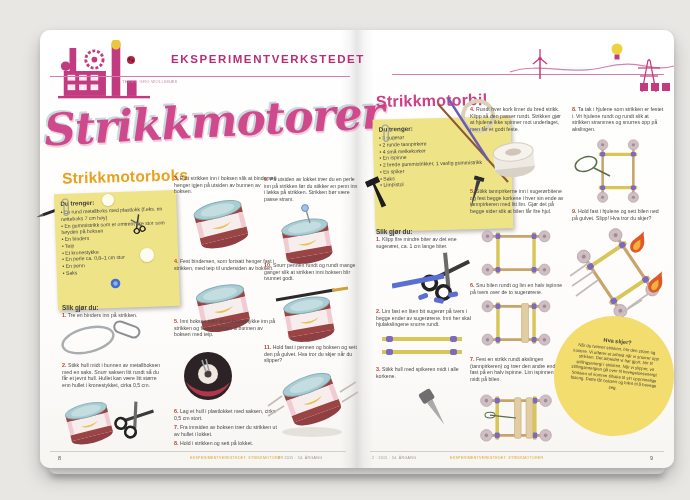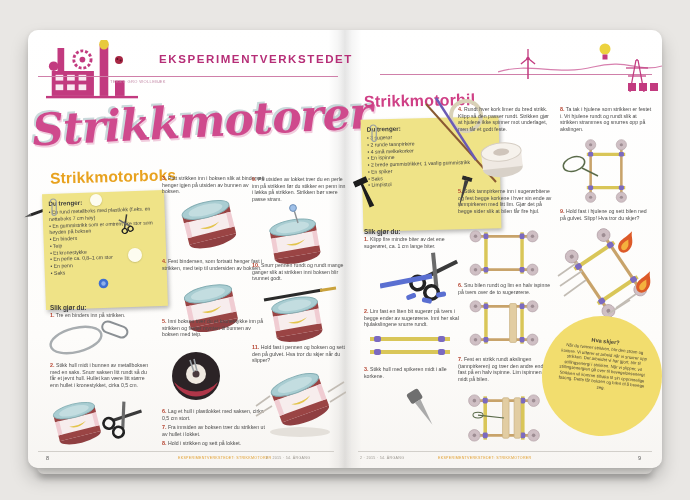--- a/index.html
+++ b/index.html
@@ -1,17 +1,17 @@
 <!DOCTYPE html>
 <html><head>
 <meta charset="utf-8">
 <style>
   html,body{margin:0;padding:0;}
   body{width:690px;height:500px;background:#e9e7e4;font-family:"Liberation Sans",sans-serif;overflow:hidden;position:relative;}
-  .spread{position:absolute;left:28px;top:30px;width:634px;height:438px;background:linear-gradient(180deg,#ffffff 0%,#fdfcfa 70%,#f7f5f2 100%);border-radius:10px;box-shadow:0 10px 18px rgba(0,0,0,.22),0 2px 5px rgba(0,0,0,.12);}
+  .spread{position:absolute;left:40px;top:30px;width:634px;height:438px;background:linear-gradient(180deg,#ffffff 0%,#fdfcfa 70%,#f7f5f2 100%);border-radius:10px;box-shadow:0 10px 18px rgba(0,0,0,.22),0 2px 5px rgba(0,0,0,.12);}
   .spread::after{content:"";position:absolute;left:9px;right:9px;bottom:-6px;height:7px;background:#f0eeea;border-radius:0 0 10px 10px;box-shadow:0 4px 6px rgba(0,0,0,.28);z-index:-1;}
   .spine{position:absolute;left:50%;top:0;bottom:0;width:34px;transform:translateX(-50%);background:linear-gradient(90deg,rgba(0,0,0,0) 0%,rgba(0,0,0,.04) 30%,rgba(0,0,0,.10) 50%,rgba(0,0,0,.04) 70%,rgba(0,0,0,0) 100%);pointer-events:none;}
   .abs{position:absolute;}
   .brand{position:absolute;left:128px;top:23px;width:200px;text-align:center;font-size:11.5px;font-weight:bold;letter-spacing:1.6px;color:#b62e77;}
   .credit{position:absolute;left:82px;top:49px;font-size:4px;letter-spacing:.4px;color:#c58ca9;}
   .rule{position:absolute;height:1px;background:#cf7fa9;}
   .main-title{position:absolute;left:4px;top:66px;width:330px;text-align:center;font-family:"DejaVu Serif",serif;font-style:italic;font-weight:bold;font-size:44px;letter-spacing:-1px;color:#cf4a8d;transform:rotate(-3deg);text-shadow:-2px -2px 0 rgba(128,168,172,.42),1px 2px 0 rgba(207,74,141,.28);}
   .sec-h{position:absolute;font-weight:bold;}
   .sec-h.boks{left:22px;top:138px;font-size:15.5px;color:#e8a21f;transform:rotate(-1.5deg);letter-spacing:.2px;}
   .sec-h.bil{left:336px;top:62px;font-size:16px;color:#cf3f85;transform:rotate(-1deg);letter-spacing:.2px;}

